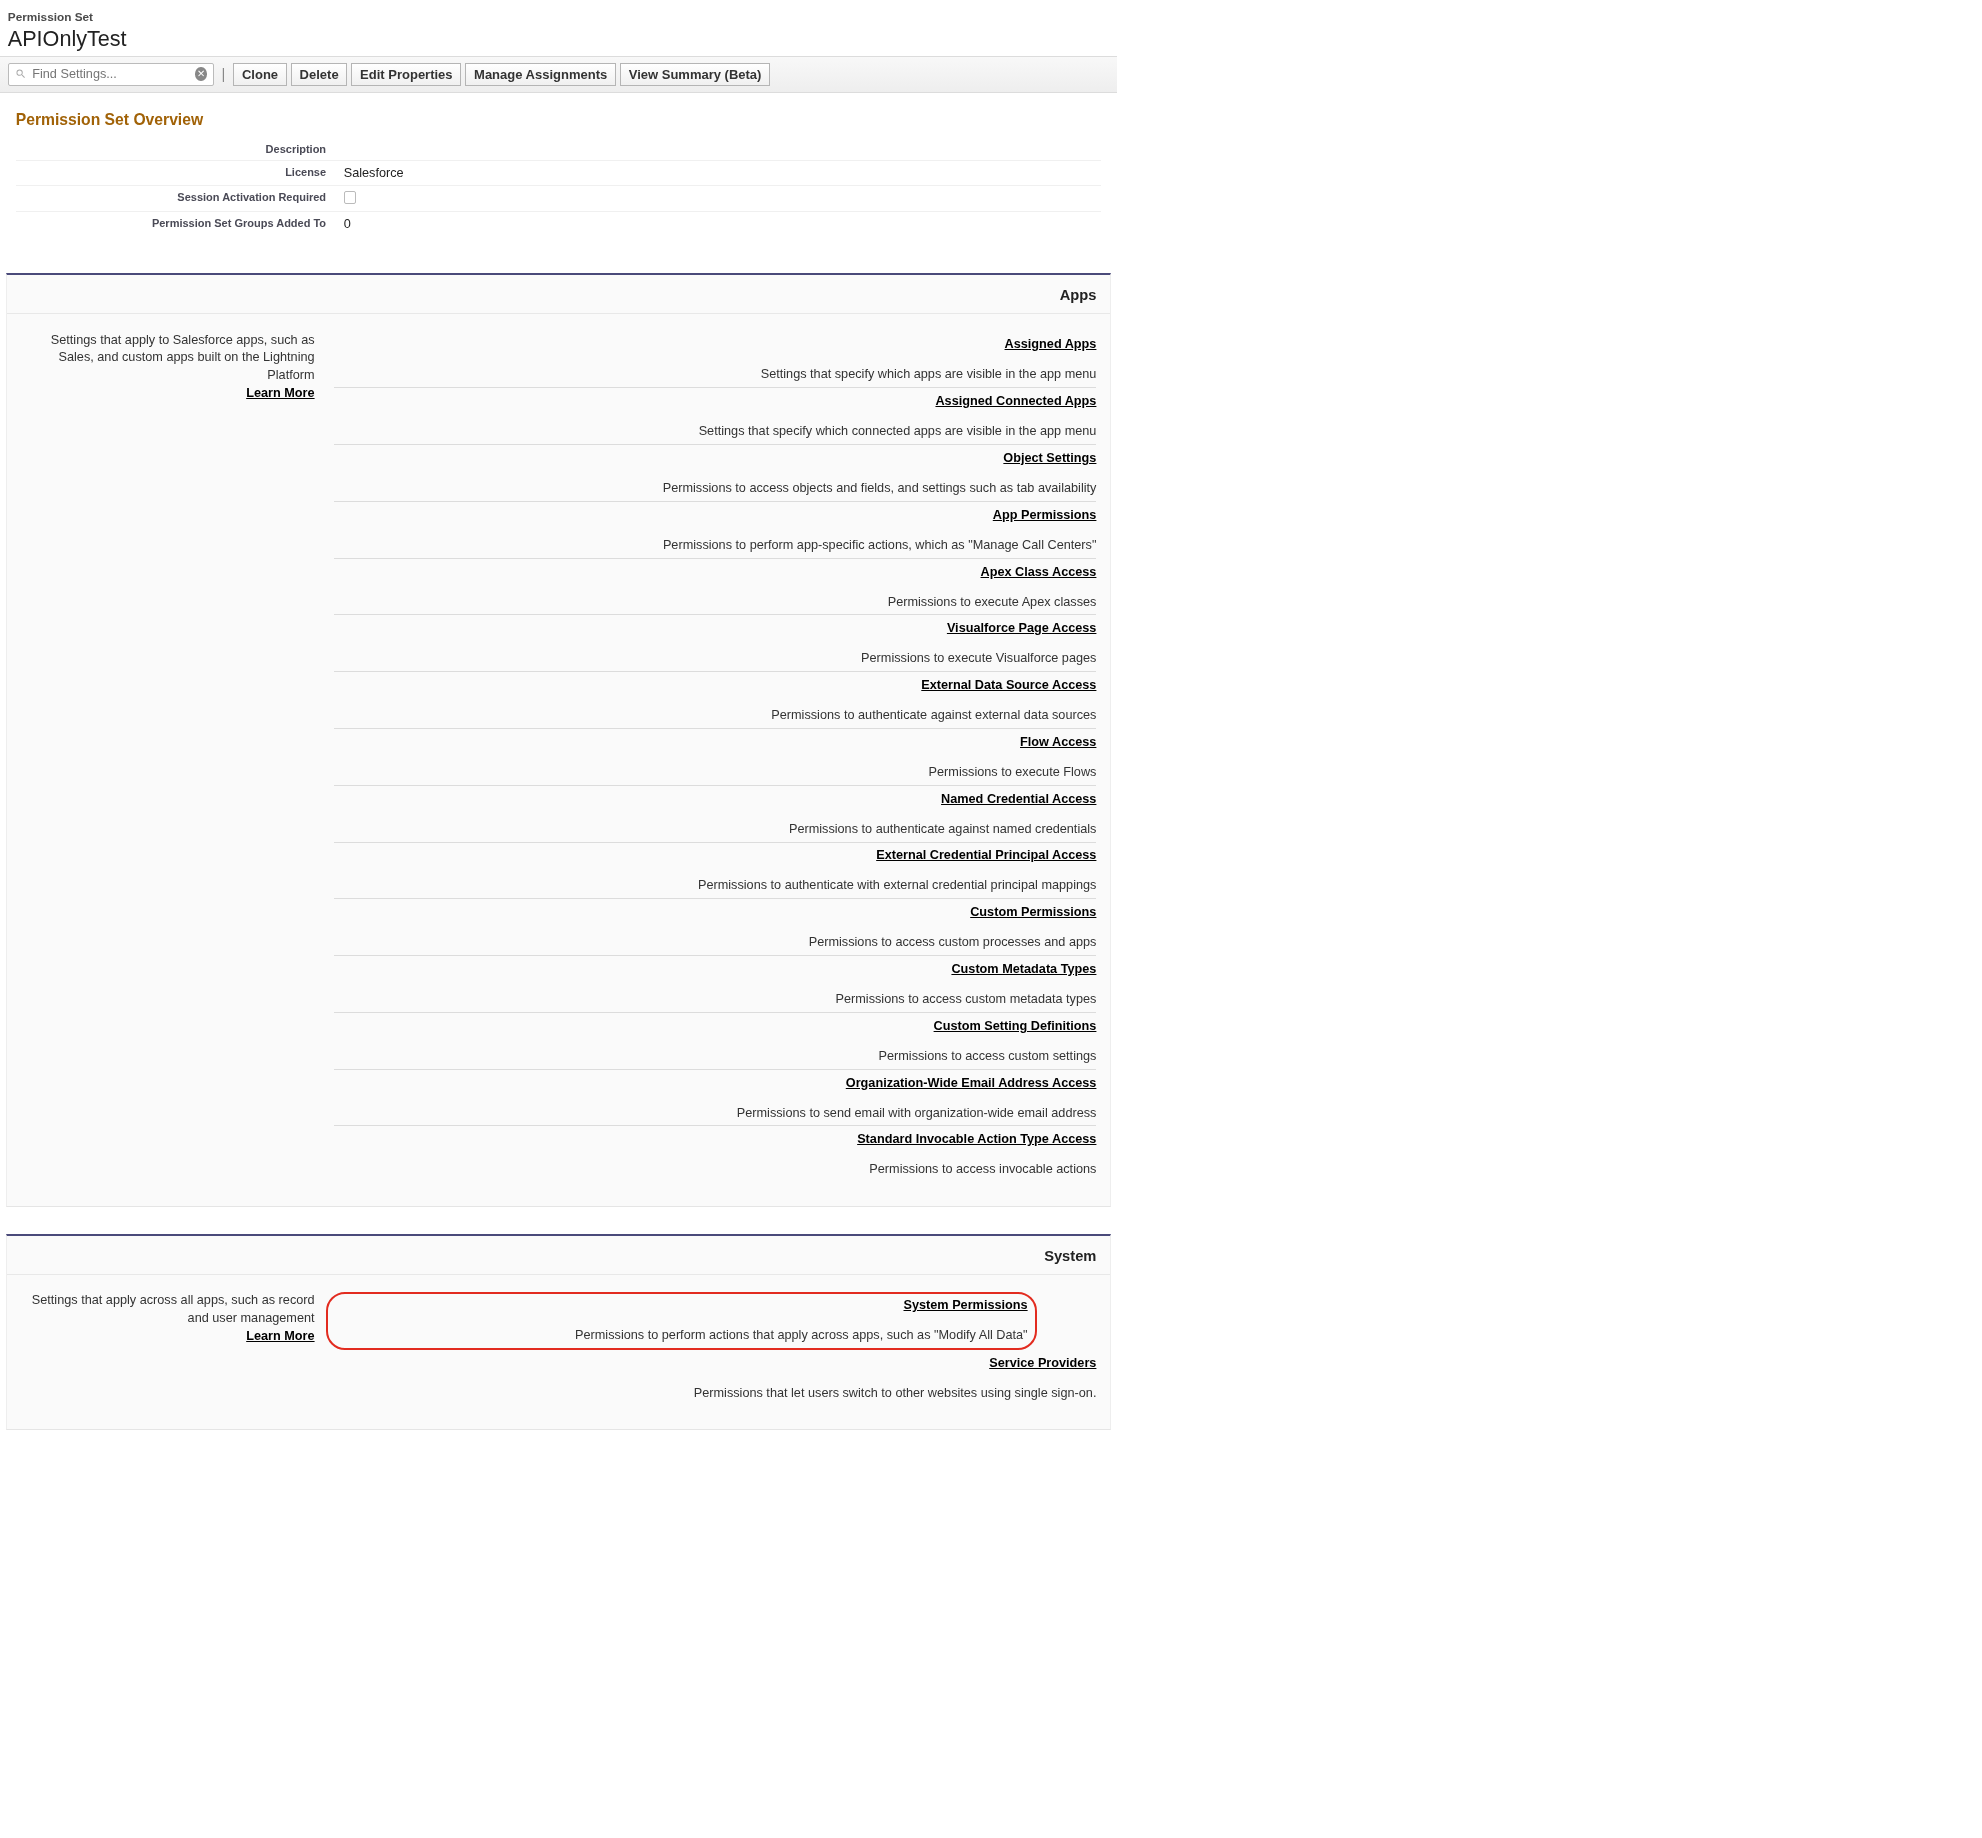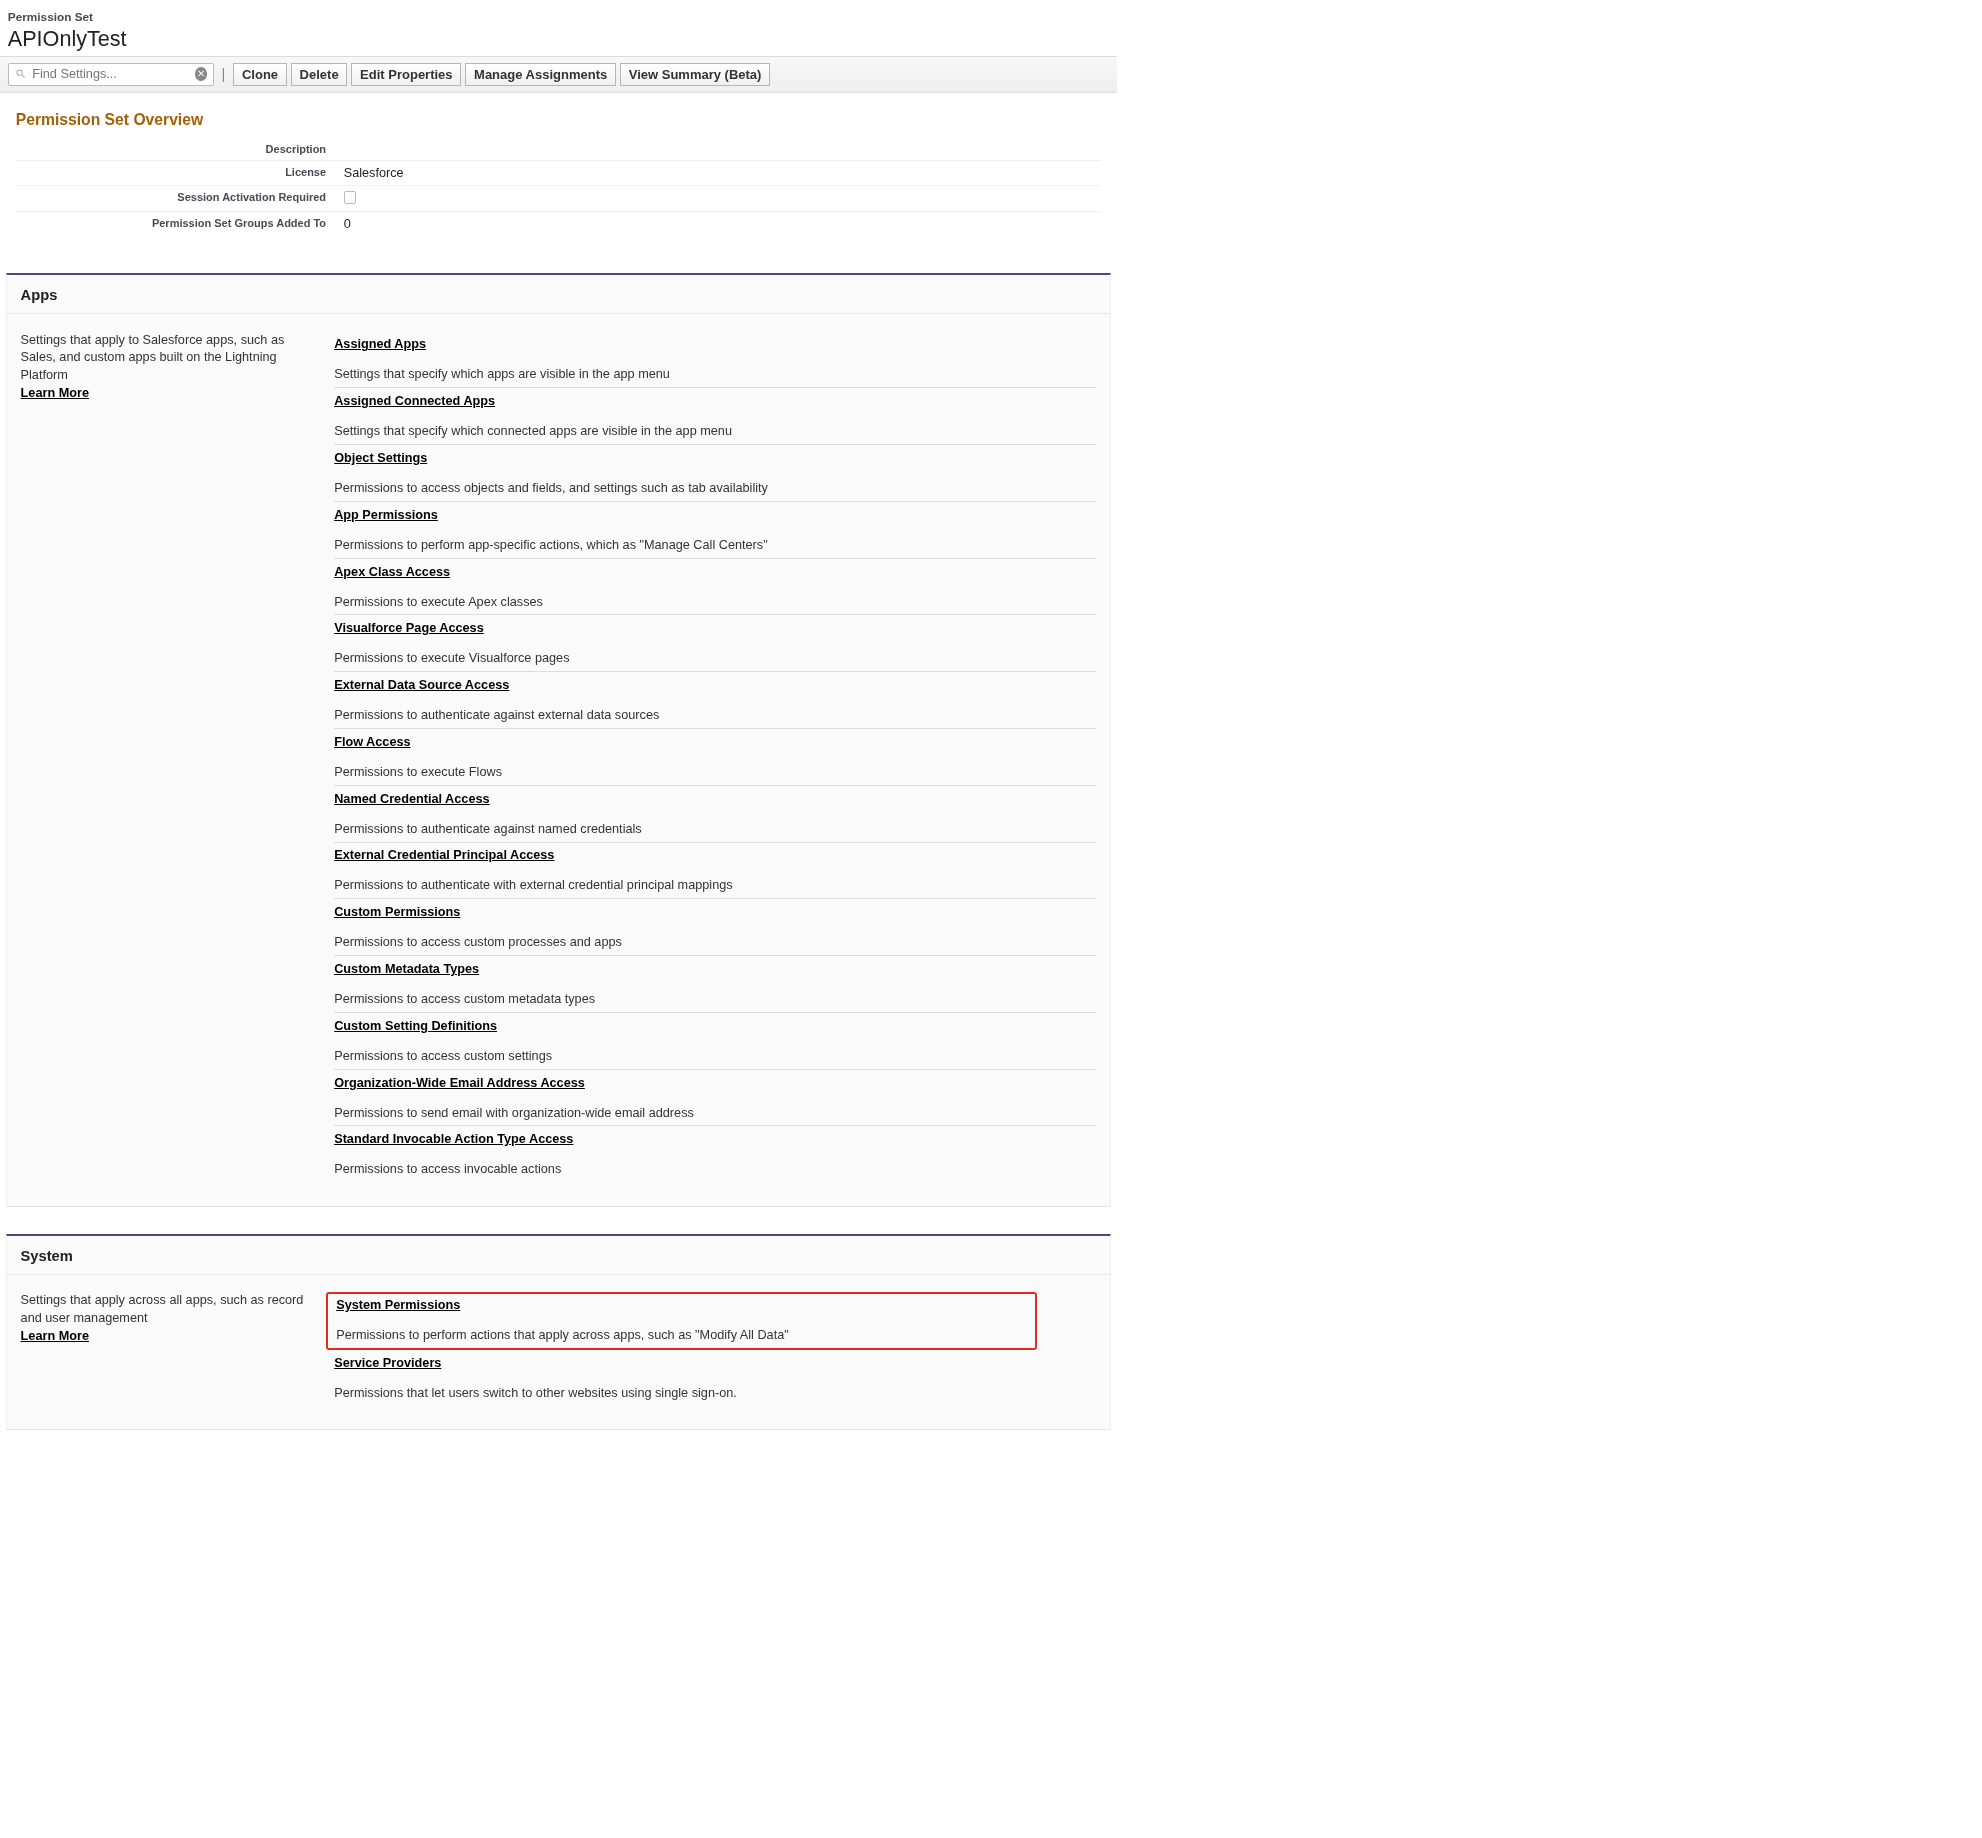--- a/index.html
+++ b/index.html
@@ -116,20 +116,21 @@
     border-radius: 2px;
     display: inline-block;
   }
   .section {
     margin: 27.4px 5.9px 0 5.9px;
     border-top: 2.9px solid #4a4a7a;
     background: #fafafa;
     border-bottom: 1px solid #e5e5e5;
     border-left: 1px solid #eee;
     border-right: 1px solid #eee;
+    text-align: right;
   }
   .section-head {
     padding: 11.8px 13.7px 9.8px 13.7px;
     border-bottom: 1px solid #e8e8e8;
   }
   .section-head h3 {
     font-size: 14.7px;
     font-weight: bold;
     color: #222;
   }
@@ -167,21 +168,21 @@
     font-size: 12.7px;
     cursor: pointer;
   }
   .link-desc {
     font-size: 12.7px;
     color: #333;
     margin-top: 16px;
   }
   .highlighted {
     border: 2.9px solid #e22b1f;
-    border-radius: 3px;
+    border-radius: 19px;
     padding: 3.9px 7.8px 5.9px 7.8px;
     margin-left: -7.8px;
     margin-right: 59px;
   }
 </style>
 </head>
 <body>
 
 <div class="header">
   <div class="header-label">Permission Set</div>

